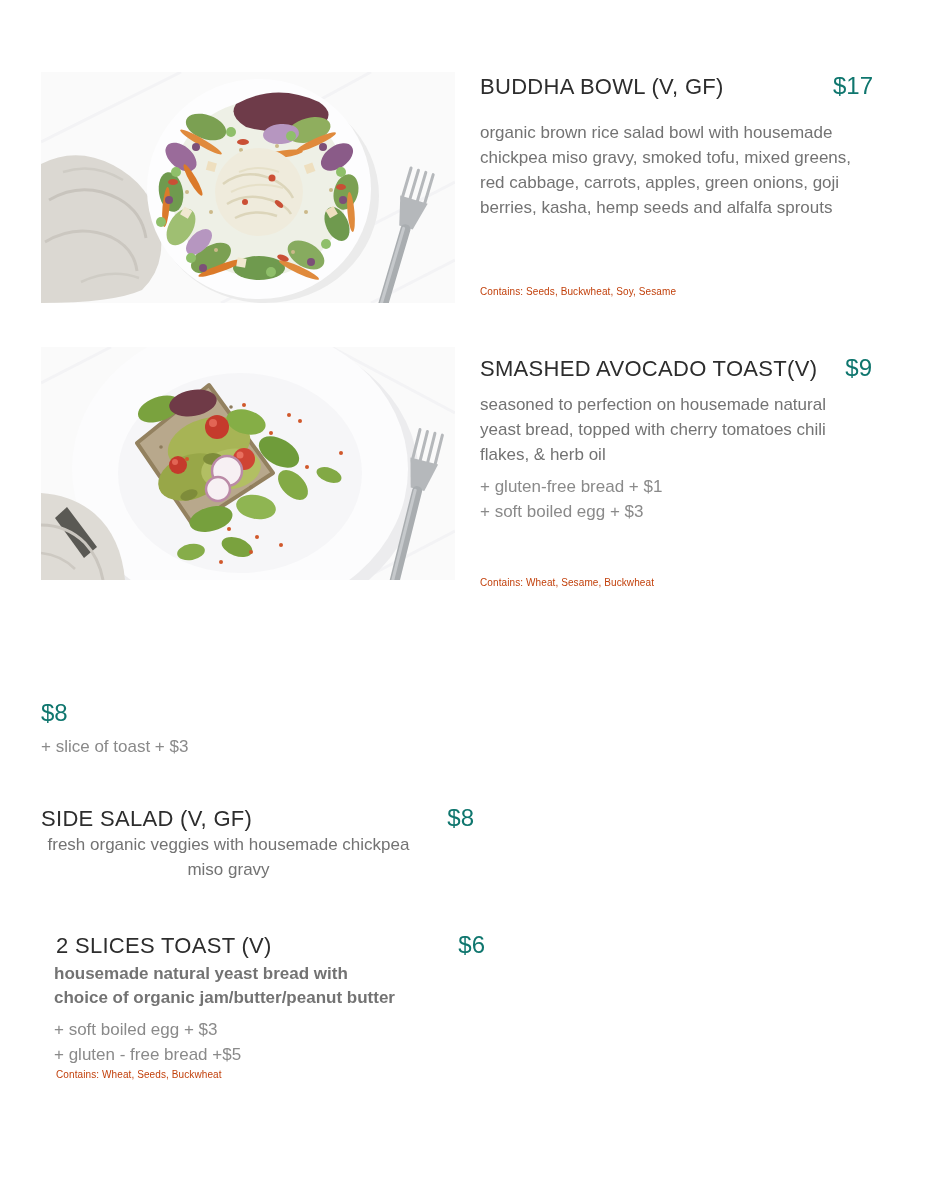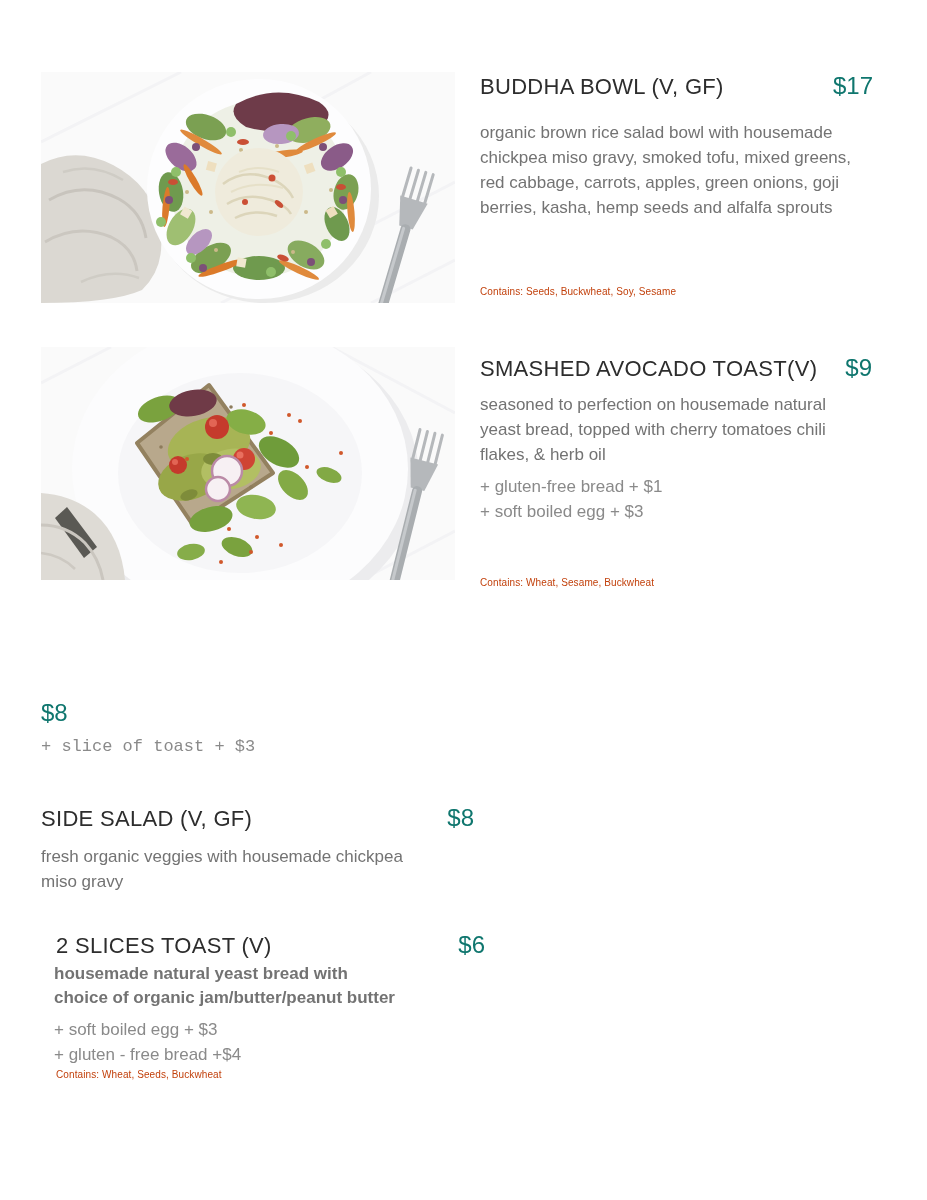--- a/index.html
+++ b/index.html
@@ -267,39 +267,39 @@
       <span class="addon">+ gluten-free bread + $1</span>
       <span class="addon">+ soft boiled egg + $3</span>
     </div>
     <div class="contains abs" style="top:211px;margin-top:12px;">Contains: Wheat, Sesame, Buckwheat</div>
   </div>
 
   <div class="details" style="left:41px; top:699px; width:433px;">
     <div class="title-row">
       <span class="price">$8</span>
     </div>
-    <div class="addons" style="margin-top:7px;font-family:Liberation Mono, monospace;">
+    <div class="addons" style="margin-top:7px;">
       <span class="addon">+ slice of toast + $3</span>
     </div>
   </div>
 
   <div class="details" style="left:41px; top:804px; width:433px;">
     <div class="title-row">
       <h2 class="item-title">SIDE SALAD (V, GF)</h2>
       <span class="price">$8</span>
     </div>
-    <p class="desc" style="margin-top:12px; width:375px;">fresh organic veggies with housemade chickpea miso gravy</p>
+    <p class="desc" style="width:375px;text-align:center;">fresh organic veggies with housemade chickpea miso gravy</p>
   </div>
 
   <div class="details" style="left:54px; top:931px; width:431px;">
     <div class="title-row">
       <h2 class="item-title" style="padding-left:2px;">2 SLICES TOAST (V)</h2>
       <span class="price">$6</span>
     </div>
     <p class="desc" style="margin-top:3px; width:345px; line-height:24px;font-weight:bold;">housemade natural yeast bread with choice of organic jam/butter/peanut butter</p>
     <div class="addons" style="margin-top:7px;">
       <span class="addon">+ soft boiled egg + $3</span>
-      <span class="addon">+ gluten - free bread +$4</span>
+      <span class="addon">+ gluten - free bread +$5</span>
     </div>
     <div class="contains" style="margin-top:2px; padding-left:2px;">Contains: Wheat, Seeds, Buckwheat</div>
   </div>
 
 </div>
 
 </body></html>

